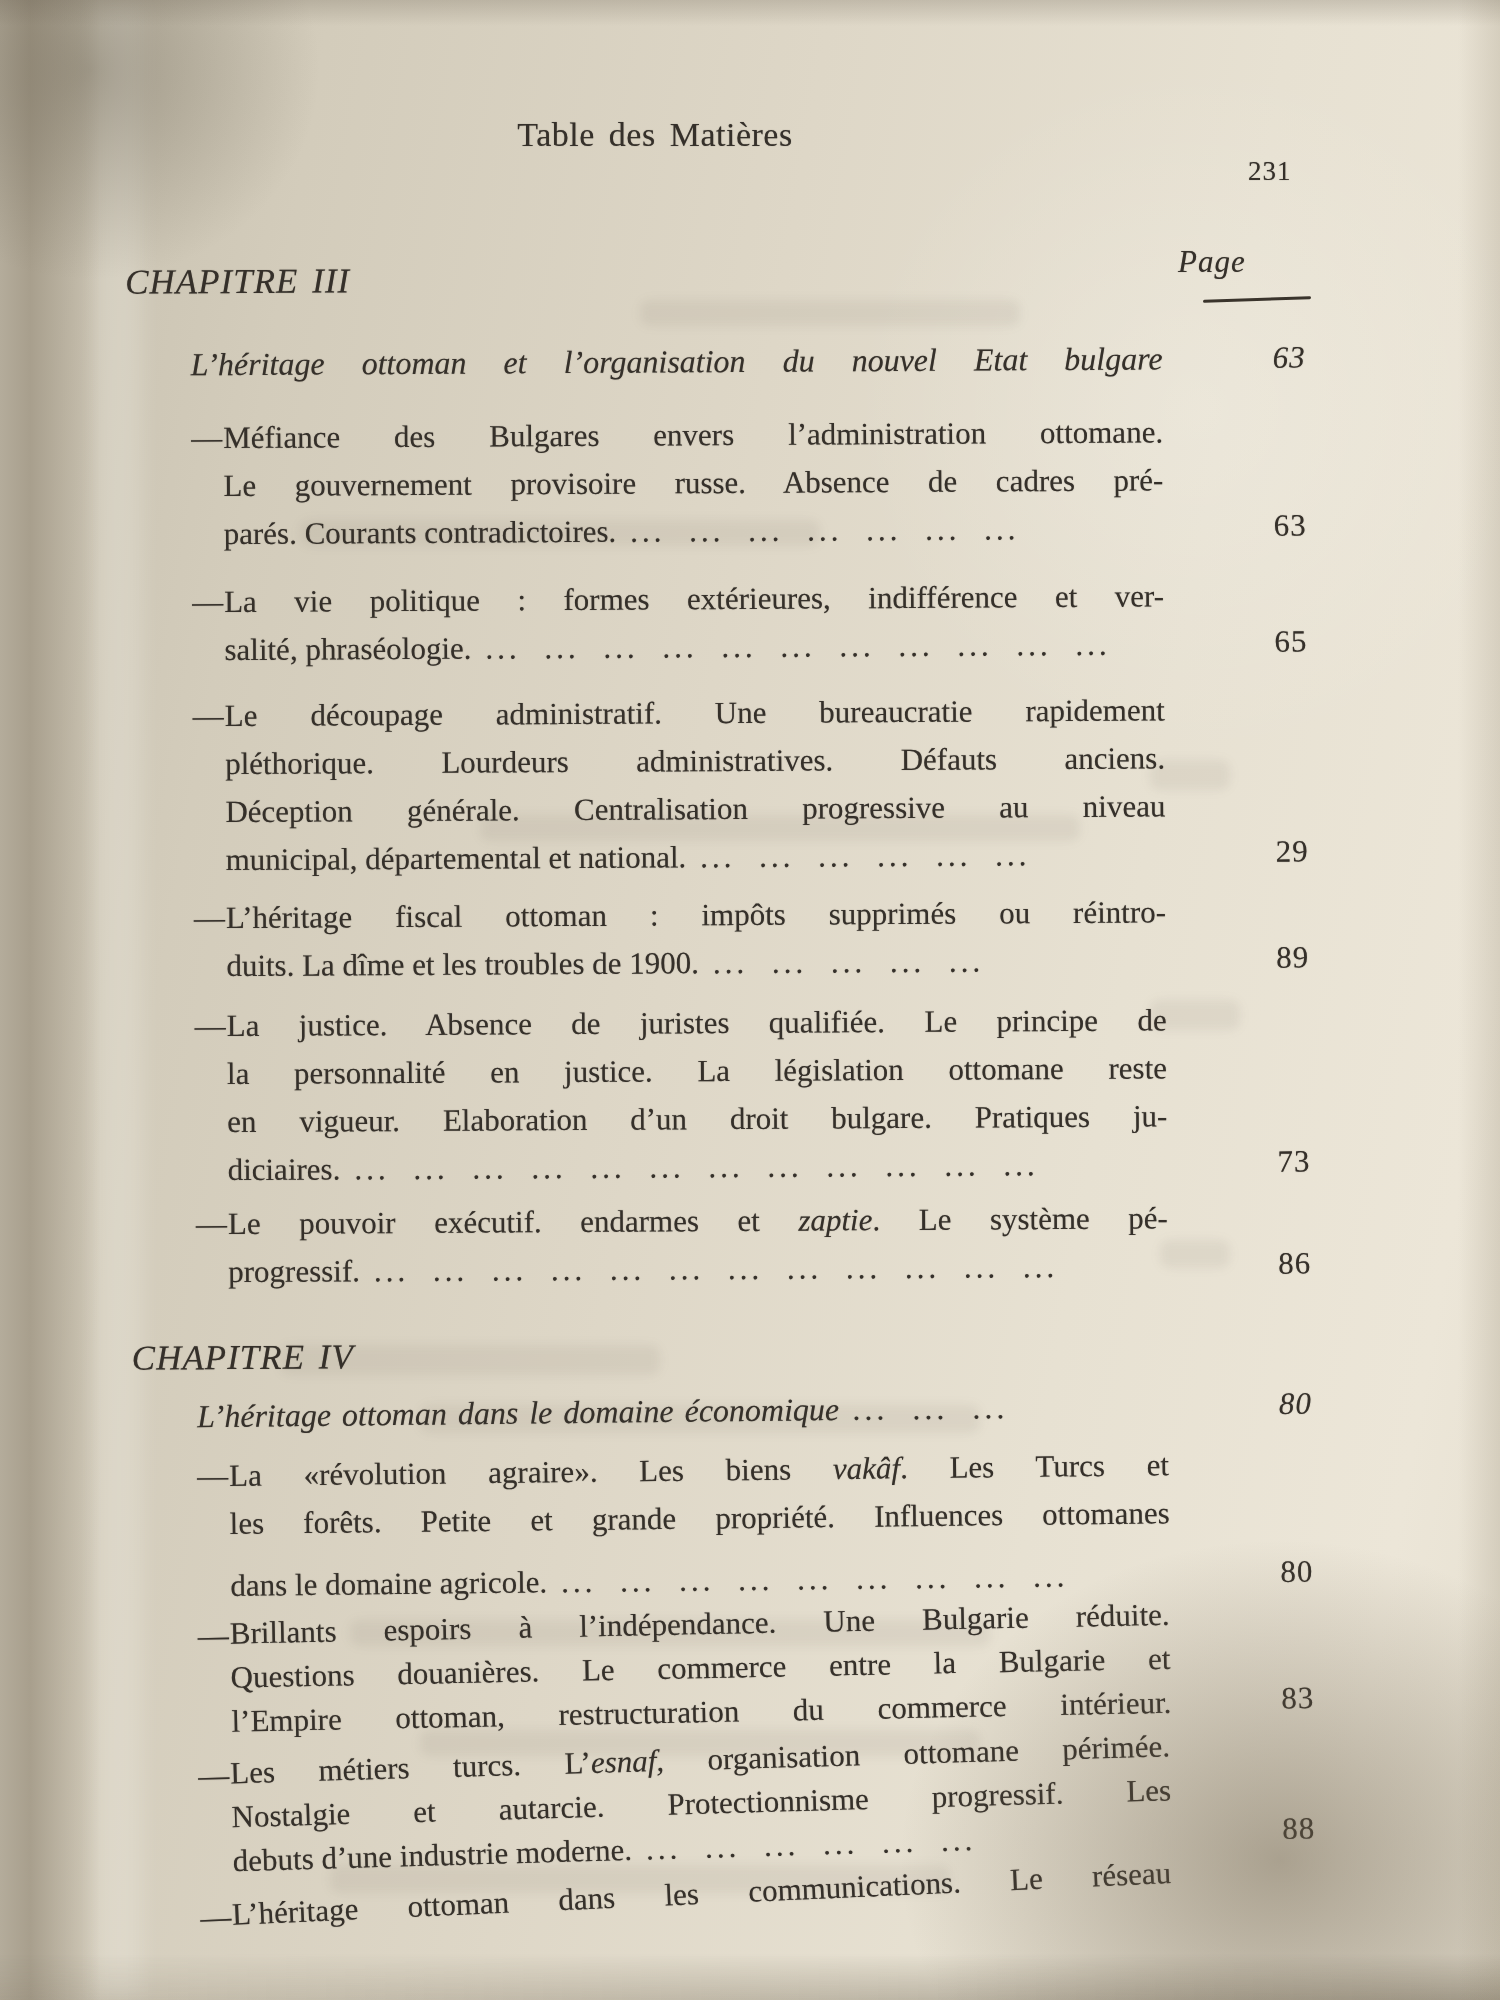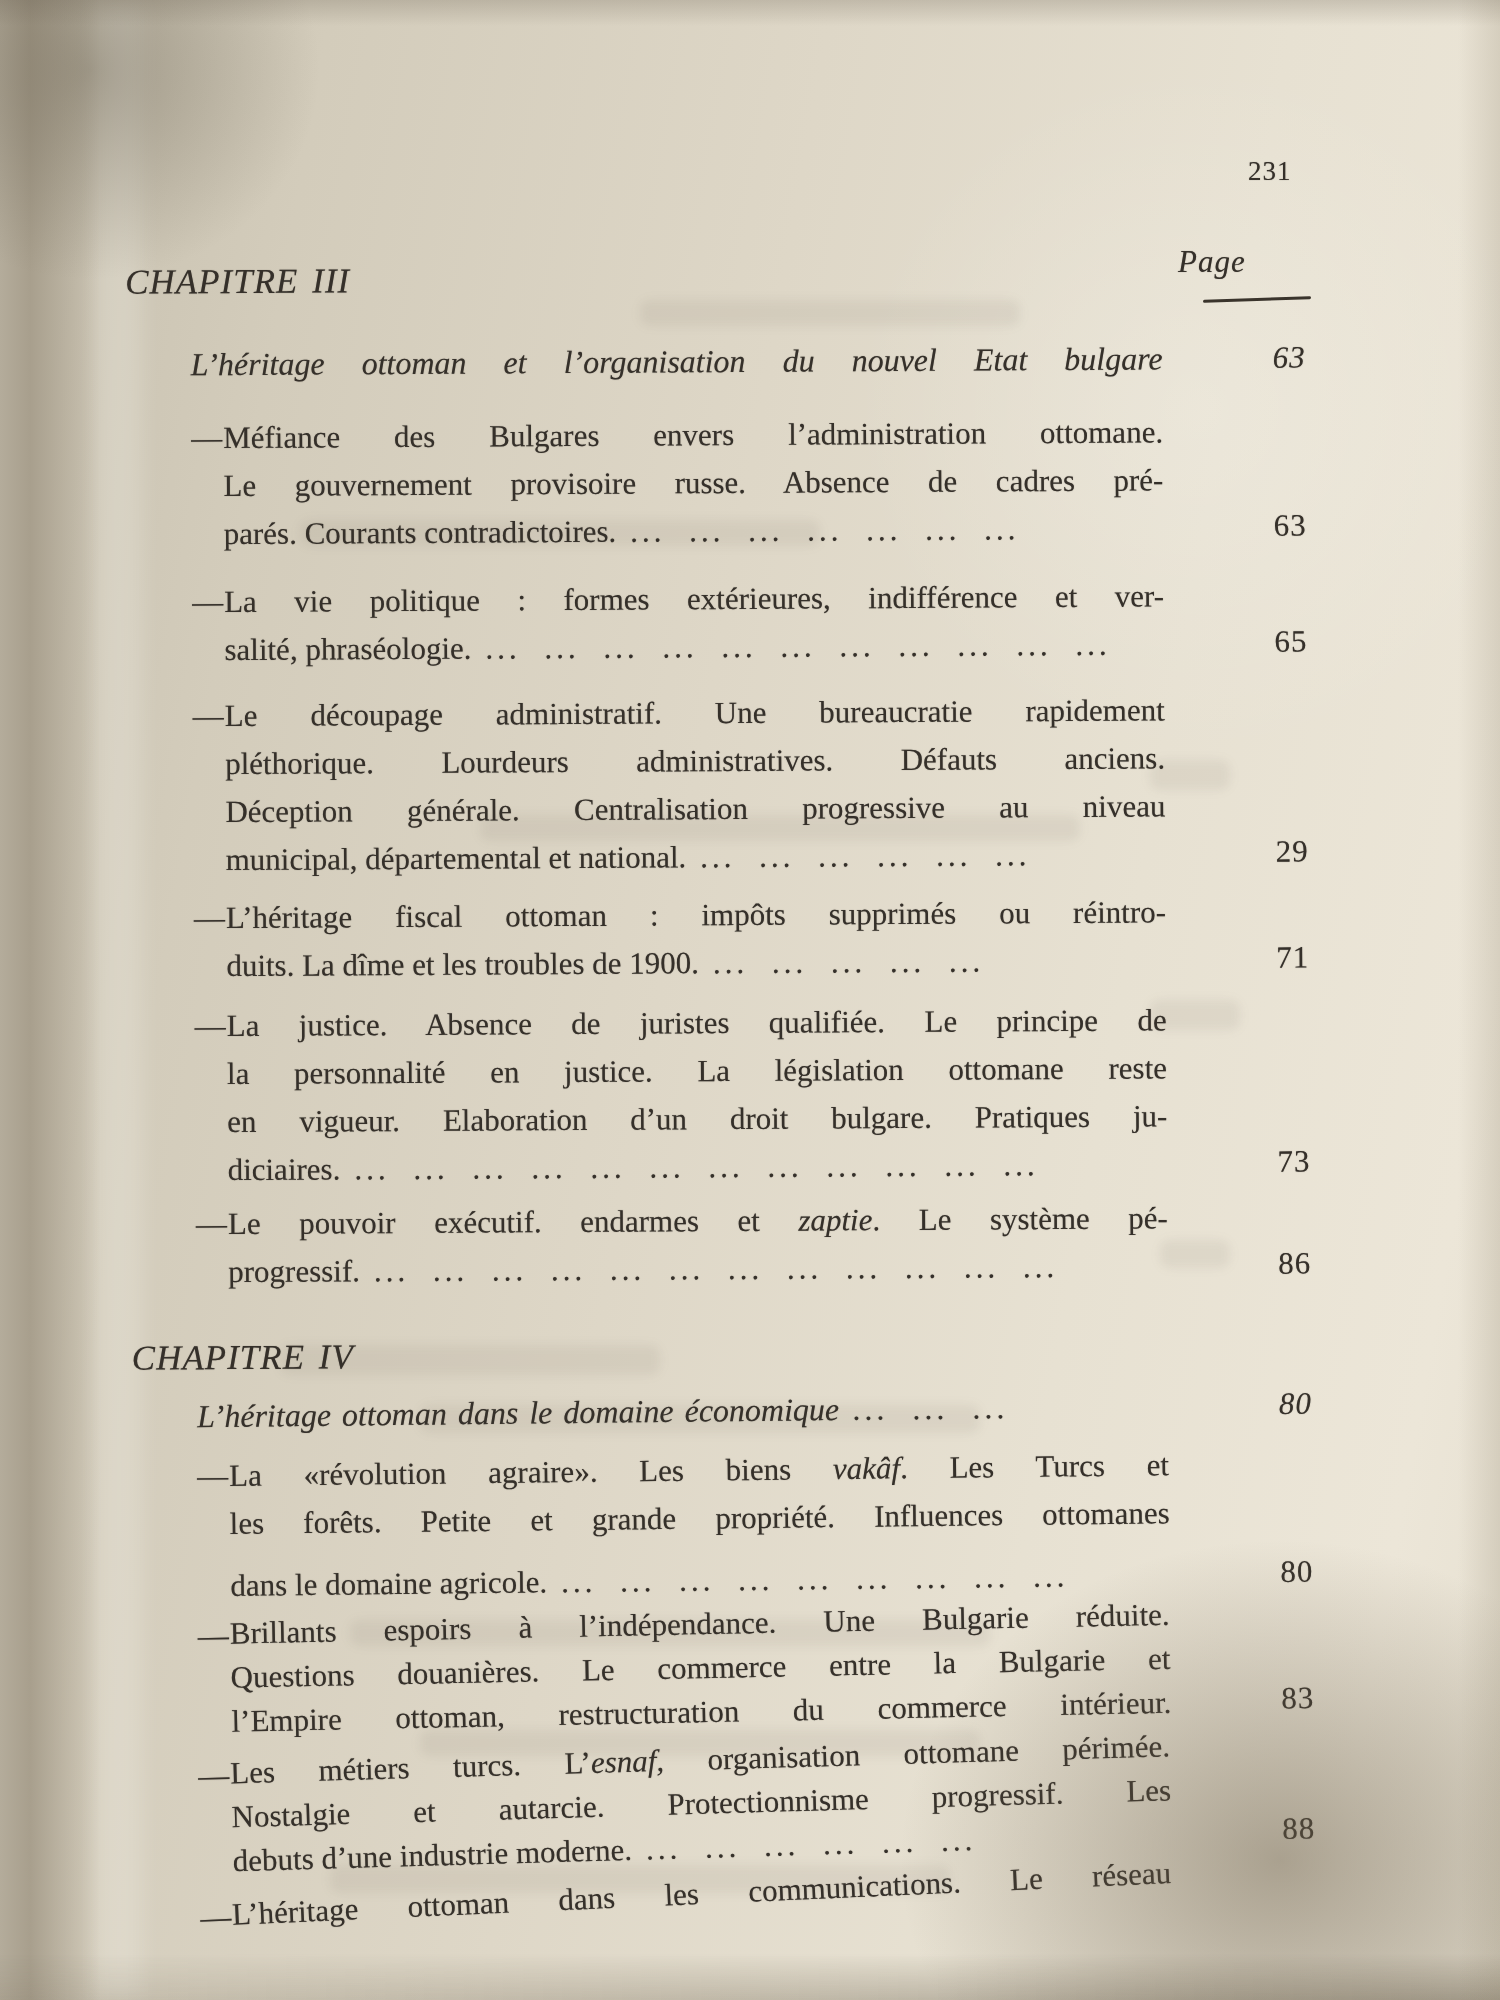--- a/index.html
+++ b/index.html
@@ -81,20 +81,21 @@
   <div class="ov smudge" style="left:1150px;top:760px;width:80px;height:30px"></div>
   <div class="ov smudge" style="left:480px;top:815px;width:600px;height:26px"></div>
   <div class="ov smudge" style="left:1150px;top:1000px;width:90px;height:30px"></div>
   <div class="ov smudge" style="left:1160px;top:1240px;width:70px;height:28px"></div>
   <div class="ov smudge" style="left:280px;top:1345px;width:380px;height:30px"></div>
   <div class="ov smudge" style="left:420px;top:1405px;width:560px;height:28px"></div>
   <div class="ov smudge" style="left:350px;top:1620px;width:640px;height:26px"></div>
   <div class="ov smudge" style="left:420px;top:1730px;width:560px;height:26px"></div>
   <div class="ov smudge" style="left:330px;top:1865px;width:620px;height:28px"></div>
 
+  <div class="doc-title ink">Table des Matières</div>
   <div class="folio ink">231</div>
   <div class="col-head ink">Page</div>
   <div class="col-head-rule"></div>
 
   <main class="content ink">
 
     <h2 class="chapitre mb34">CHAPITRE III</h2>
 
     <div class="chap-head justify mb26">
       <span class="head-text-wrap">L’héritage ottoman et l’organisation du nouvel Etat bulgare</span>
@@ -130,21 +131,21 @@
       </div>
       <span class="pagenum">29</span>
     </div>
 
     <div class="entry mb12">
       <span class="dash">—</span>
       <div class="body">
         <span class="line j">L’héritage fiscal ottoman : impôts supprimés ou réintro-</span>
         <span class="line last"><span>duits. La dîme et les troubles de 1900.</span><span class="leader">... ... ... ... ...</span></span>
       </div>
-      <span class="pagenum">71</span>
+      <span class="pagenum">89</span>
     </div>
 
     <div class="entry mb6">
       <span class="dash">—</span>
       <div class="body">
         <span class="line j">La justice. Absence de juristes qualifiée. Le principe de</span>
         <span class="line j">la personnalité en justice. La législation ottomane reste</span>
         <span class="line j">en vigueur. Elaboration d’un droit bulgare. Pratiques ju-</span>
         <span class="line last"><span>diciaires.</span><span class="leader">... ... ... ... ... ... ... ... ... ... ... ...</span></span>
       </div>

